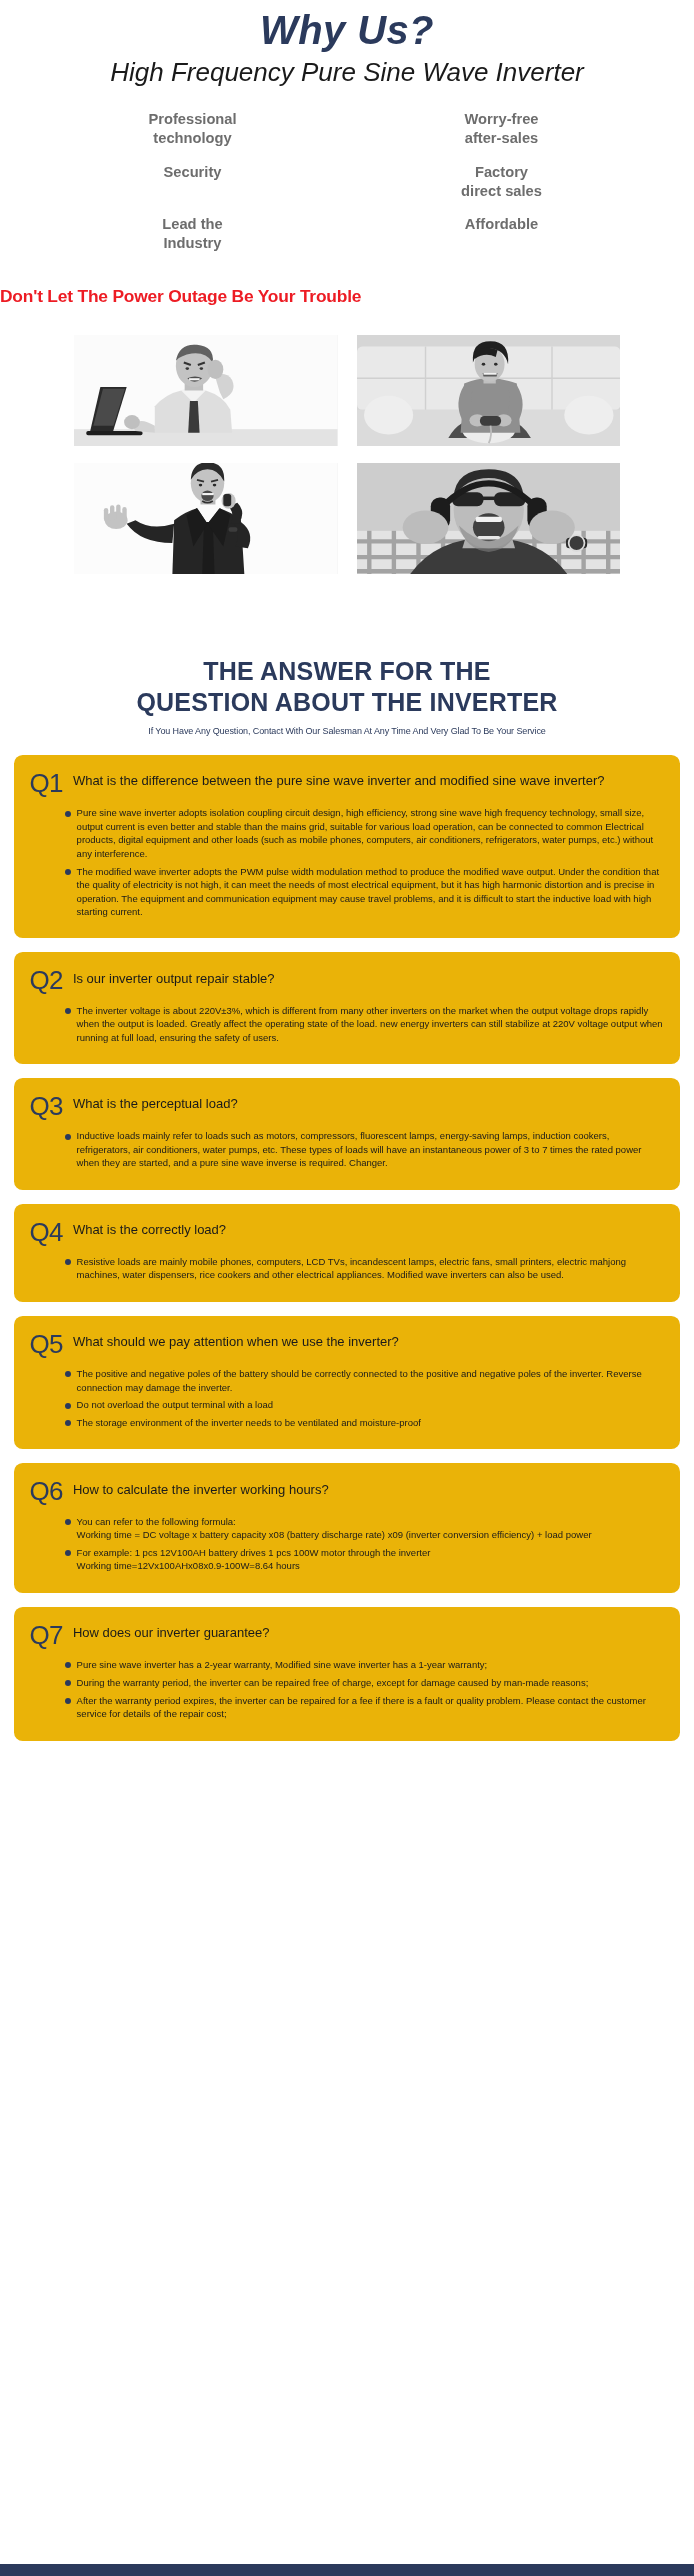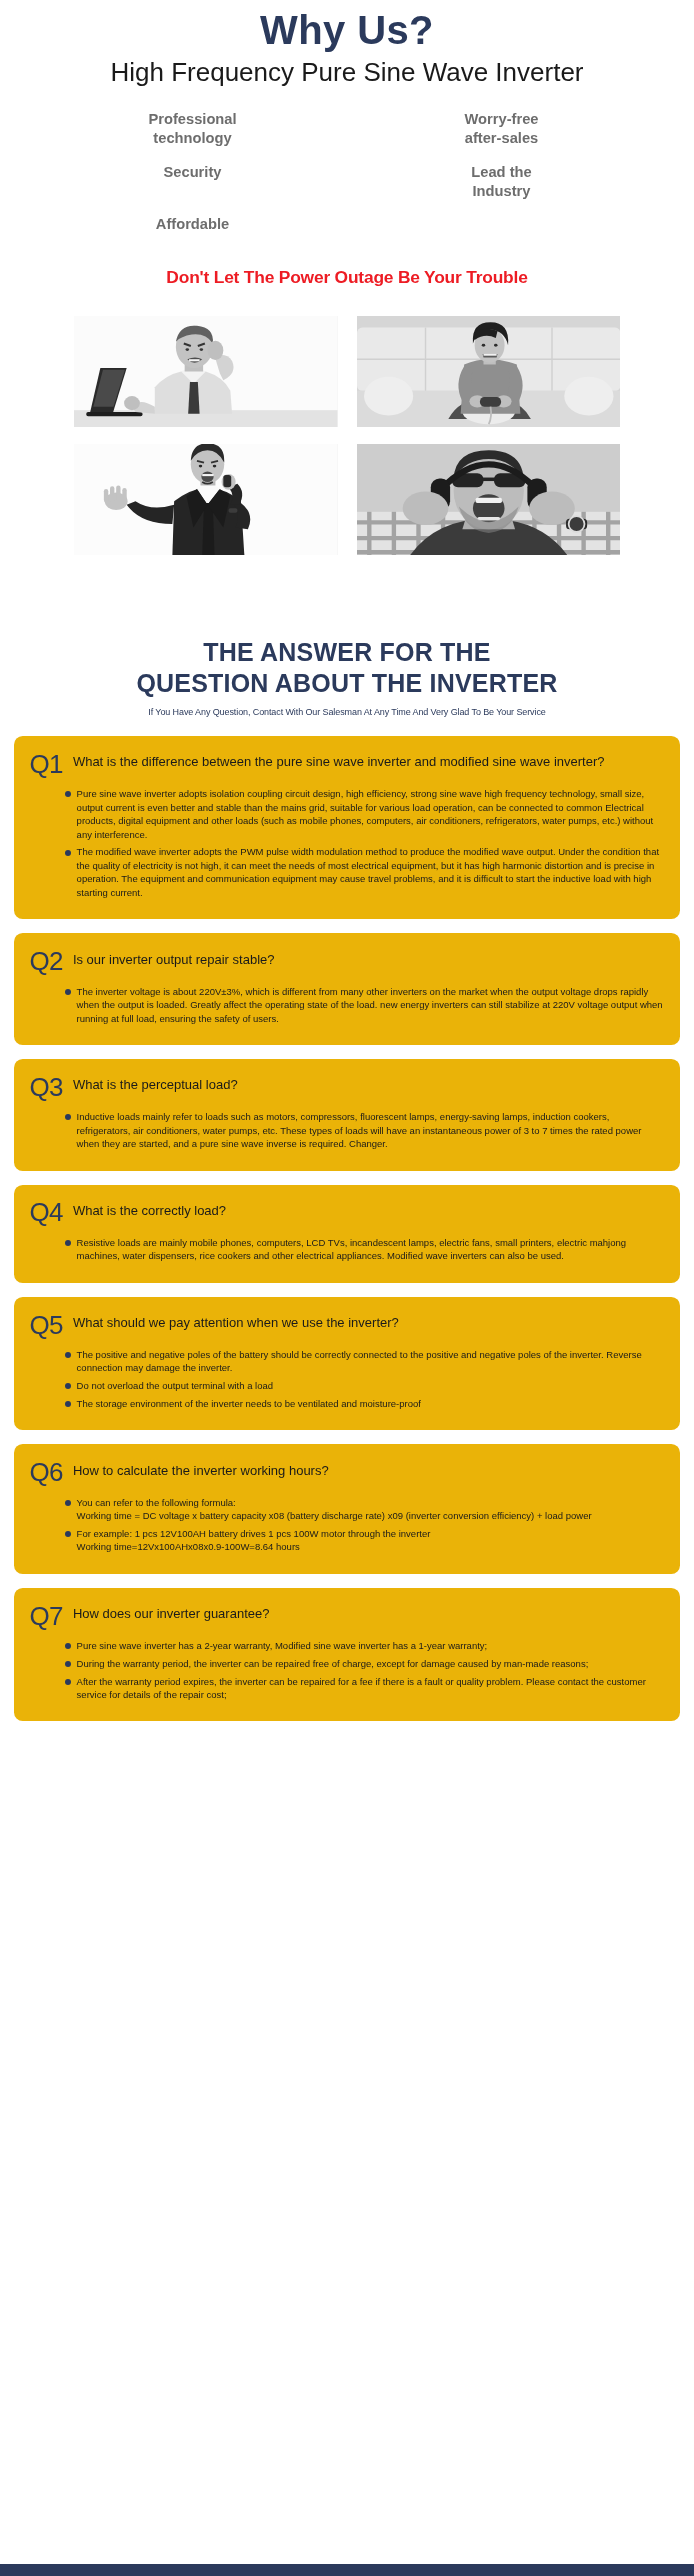--- a/index.html
+++ b/index.html
@@ -9,21 +9,21 @@
     font-family: "Liberation Sans", sans-serif;
   }
   body {
     width: 694px;
     min-height: 2576px;
     position: relative;
     overflow-x: hidden;
   }
 
   
-  .hero { padding-top: 8.7px; text-align: center; }
+  .hero { padding-top: 8.7px; text-align: center; font-style: italic; }
   .hero-title {
     font-size: 40px;
     font-weight: bold;
     color: #2b3a5c;
     letter-spacing: 0.4px;
     line-height: 1.05;
   }
   .hero-sub {
     font-size: 26px;
     font-weight: normal;
@@ -43,21 +43,21 @@
     text-align: center;
     font-size: 14.7px;
     font-weight: bold;
     color: #6d6d6d;
     line-height: 1.3;
     white-space: pre-line;
   }
 
   
   .red-banner {
-    text-align: center;
+    text-align: left;
     color: #ed1c24;
     font-size: 17.4px;
     font-weight: bold;
     margin-top: 33px;
     letter-spacing: -0.2px;
   }
 
   
   .photo-grid {
     display: grid;
@@ -162,20 +162,22 @@
   <div class="hero-title">Why Us?</div>
   <div class="hero-sub">High Frequency Pure Sine Wave Inverter</div>
 </div>
 
 <div class="features">
   <div class="feature">Professional
 technology</div>
   <div class="feature">Worry-free
 after-sales</div>
   <div class="feature">Security</div>
+  <div class="feature">Factory
+direct sales</div>
   <div class="feature">Lead the
 Industry</div>
   <div class="feature">Affordable</div>
 </div>
 
 <div class="red-banner">Don't Let The Power Outage Be Your Trouble</div>
 
 <div class="photo-grid">
 
   <div class="photo">

